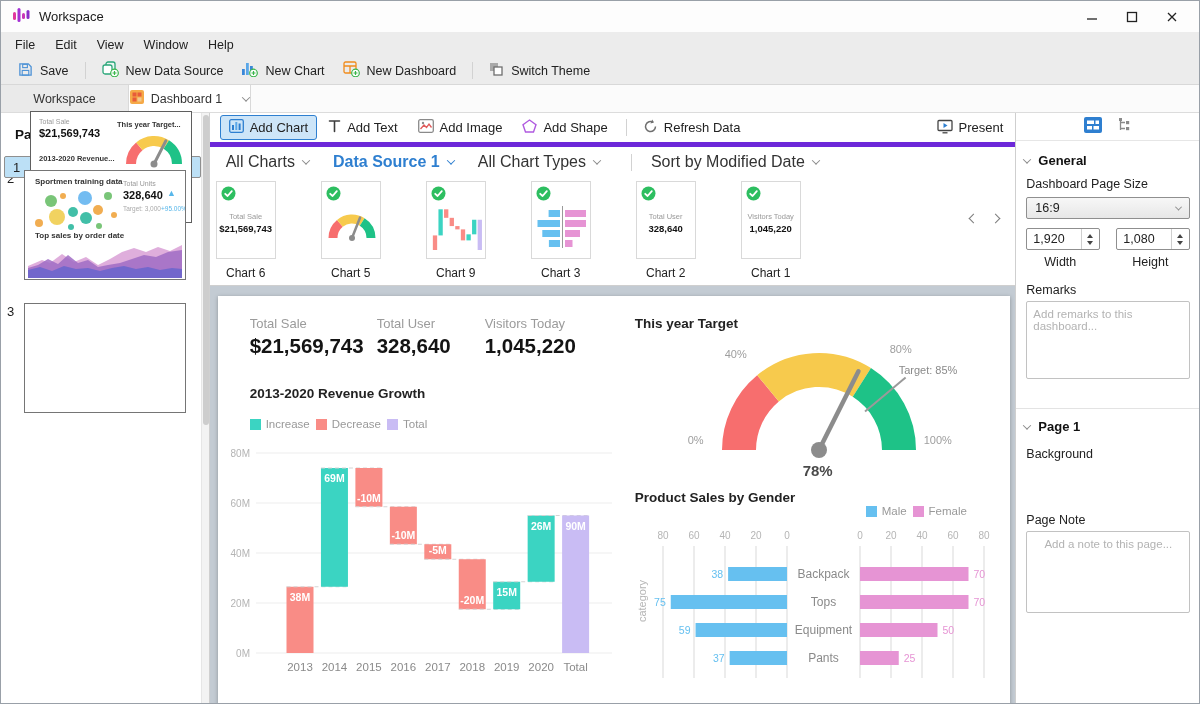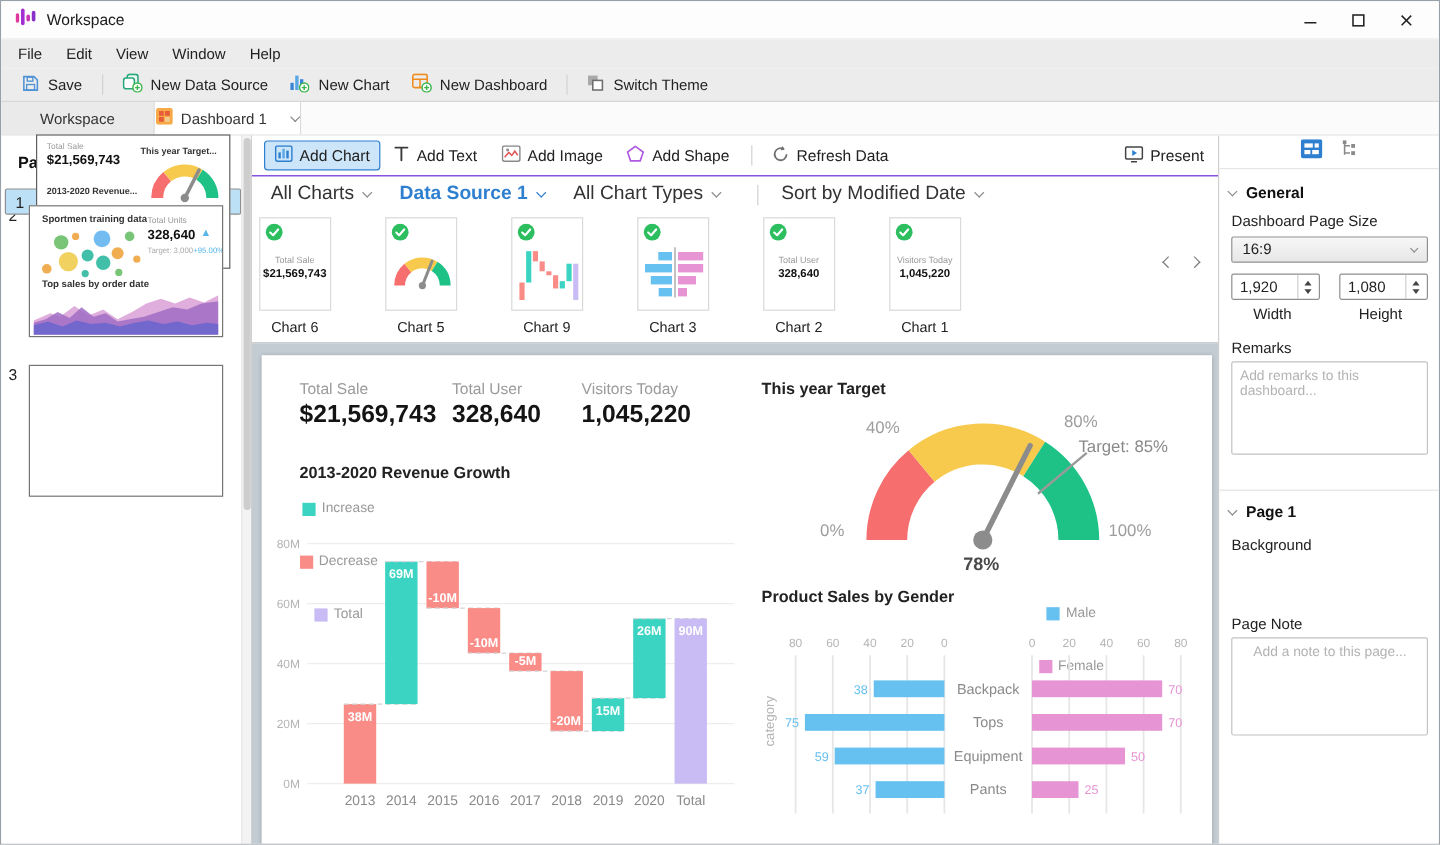--- a/index.html
+++ b/index.html
@@ -49,21 +49,21 @@
   .pageitem .num { width:17px; font-size:13px; color:#222; padding-top:1px; }
   .thumb { width:162px; background:#fff; border:1px solid #757575; position:relative; overflow:hidden; }
   .pageitem .thumb { height:110px; }
   .pageitem.sel .thumb { height:112px; border-color:#5f5f5f; }
   .pageitem.mt { margin-top:13px; }
   .tt { position:absolute; white-space:nowrap; }
 
   
   .center { width:808px; border-left:1px solid #d0d0d0; display:flex; flex-direction:column; }
   .gallery { height:173px; background:#fff; border-bottom:1px solid #cfcfcf; }
-  .grow1 { height:34px; display:flex; align-items:center; padding:0 10px; border-bottom:1px solid #6d28d9; position:relative; }
+  .grow1 { height:34px; display:flex; align-items:center; padding:0 10px; border-bottom:5px solid #6d28d9; position:relative; }
   .gbtn { display:flex; align-items:center; gap:6px; font-size:13px; color:#222; padding:3px 8px; border:1px solid transparent; border-radius:3px; margin-right:2px; }
   .gbtn.active { background:#cde5f8; border-color:#2E7FD0; }
   .present { position:absolute; right:12px; display:flex; align-items:center; gap:6px; font-size:13px; color:#222; }
   .grow2 { height:30px; display:flex; align-items:center; padding:0 16px; font-size:16px; color:#333; }
   .filt { display:flex; align-items:center; gap:8px; margin-right:24px; }
   .filt.blue { color:#2E7FD0; font-weight:bold; }
   .grow3 { position:relative; height:108px; display:flex; padding:4px 0 0 6px; gap:45px; }
   .cardwrap { width:60px; text-align:center; }
   .card { width:60px; height:78px; background:#fff; border:1px solid #d9d9d9; position:relative; }
   .card .chk { position:absolute; left:4px; top:4px; }
@@ -72,24 +72,24 @@
   .cardname { font-size:12px; color:#222; margin-top:7px; }
   .cardnav { position:absolute; right:16px; top:38px; display:flex; gap:15px; }
 
   
   .canvas { height:419px; background:#c3cbd3; position:relative; }
   .page { position:absolute; left:8px; top:10px; width:792px; height:409px; background:#fff; box-shadow:0 1px 4px rgba(0,0,0,.28); }
   .abs { position:absolute; }
   .kpi-label { font-size:13px; color:#9b9b9b; }
   .kpi-val { font-size:20.5px; font-weight:bold; color:#141414; margin-top:3px; }
   .ctitle { font-size:13.5px; font-weight:bold; color:#222; }
-  .legend { display:flex; align-items:center; gap:32px;flex-direction:column; }
+  .legend { display:flex; align-items:center; gap:6px; }
   .legend .it { display:flex; align-items:center; gap:5px; font-size:11.5px; color:#999; }
   .sw { width:11px; height:11px; display:inline-block; }
-  .gtick { position:absolute; font-size:14px; color:#9e9e9e; }
+  .gtick { position:absolute; font-size:11px; color:#9e9e9e; }
   .gval { position:absolute; font-size:15px; font-weight:bold; color:#4a4a4a; text-align:center; }
   .catlab { position:absolute; font-size:11px; color:#b5b5b5; transform:rotate(-90deg); }
 
   
   .inspector { width:184px; border-left:1px solid #cfcfcf; background:#fff; position:relative; }
   .insp-icons { height:28px; border-bottom:1px solid #e6e6e6; display:flex; align-items:center; justify-content:center; gap:14px; }
   .collapse-row { position:absolute; left:8px; display:flex; align-items:center; gap:8px; }
   .collapse-row .st { font-size:13px; font-weight:bold; color:#111; }
   .fld-label { position:absolute; left:10px; font-size:12.5px; color:#222; }
   .sel { position:absolute; height:22px; background:linear-gradient(#f7f7f7,#e7e7e7); border:1px solid #8f8f8f; border-radius:2px; display:flex; align-items:center; padding:0 8px; font-size:12.5px; color:#222; }

